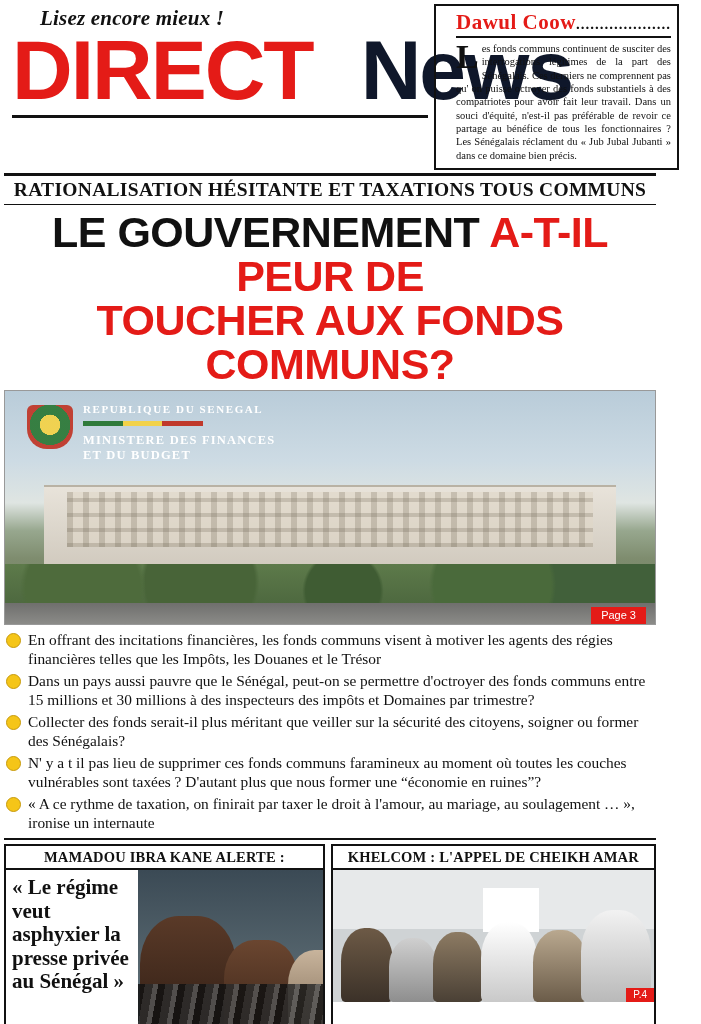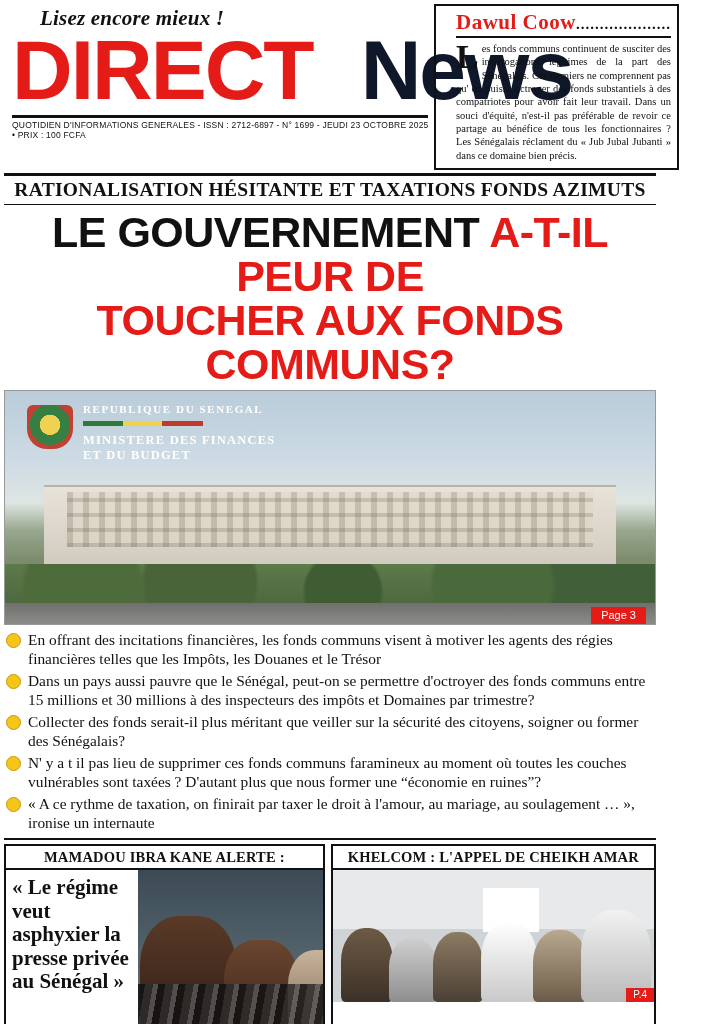--- a/index.html
+++ b/index.html
@@ -185,32 +185,31 @@
 </head>
 <body>
 
 <div class="page">
 
   <div class="masthead">
     <div class="mast-left">
       <div class="tagline">Lisez encore mieux !</div>
       <div class="logo"><span>DIRECT</span><span class="news">News</span></div>
       <div class="mast-rule"></div>
-      <div class="mast-meta">QUOTIDIEN D'INFORMATIONS GENERALES - ISSN : 2712-6897 - N° 1699 - JEUDI 23 OCTOBRE 2025 • PRIX : 100 FCFA</div>
     </div>
 
     <div class="edito">
       <div class="edito-title"><span>Dawul Coow</span><span class="dots">....................</span></div>
       <div class="edito-rule"></div>
       <div class="edito-body"><span class="dropcap">L</span><span>es fonds communs continuent de susciter des interrogations légitimes de la part des Sénégalais. Ces derniers ne comprennent pas qu' on puisse octroyer des fonds substantiels à des compatriotes pour avoir fait leur travail. Dans un souci d'équité, n'est-il pas préférable de revoir ce partage au bénéfice de tous les fonctionnaires ? Les Sénégalais réclament du « Jub Jubal Jubanti » dans ce domaine bien précis.</span></div>
     </div>
   </div>
 
   <div class="kicker-wrap">
-    <div class="kicker">RATIONALISATION HÉSITANTE ET TAXATIONS FONDS AZIMUTS</div>
+    <div class="kicker">RATIONALISATION HÉSITANTE ET TAXATIONS TOUS COMMUNS</div>
   </div>
 
   <div class="headline">
     <div class="l1"><span class="b">LE GOUVERNEMENT </span><span class="r">A-T-IL PEUR DE</span></div>
     <div class="l2">TOUCHER AUX FONDS COMMUNS?</div>
   </div>
 
   <div class="photo">
     <div class="ph-building"></div>
     <div class="ph-trees"></div>

